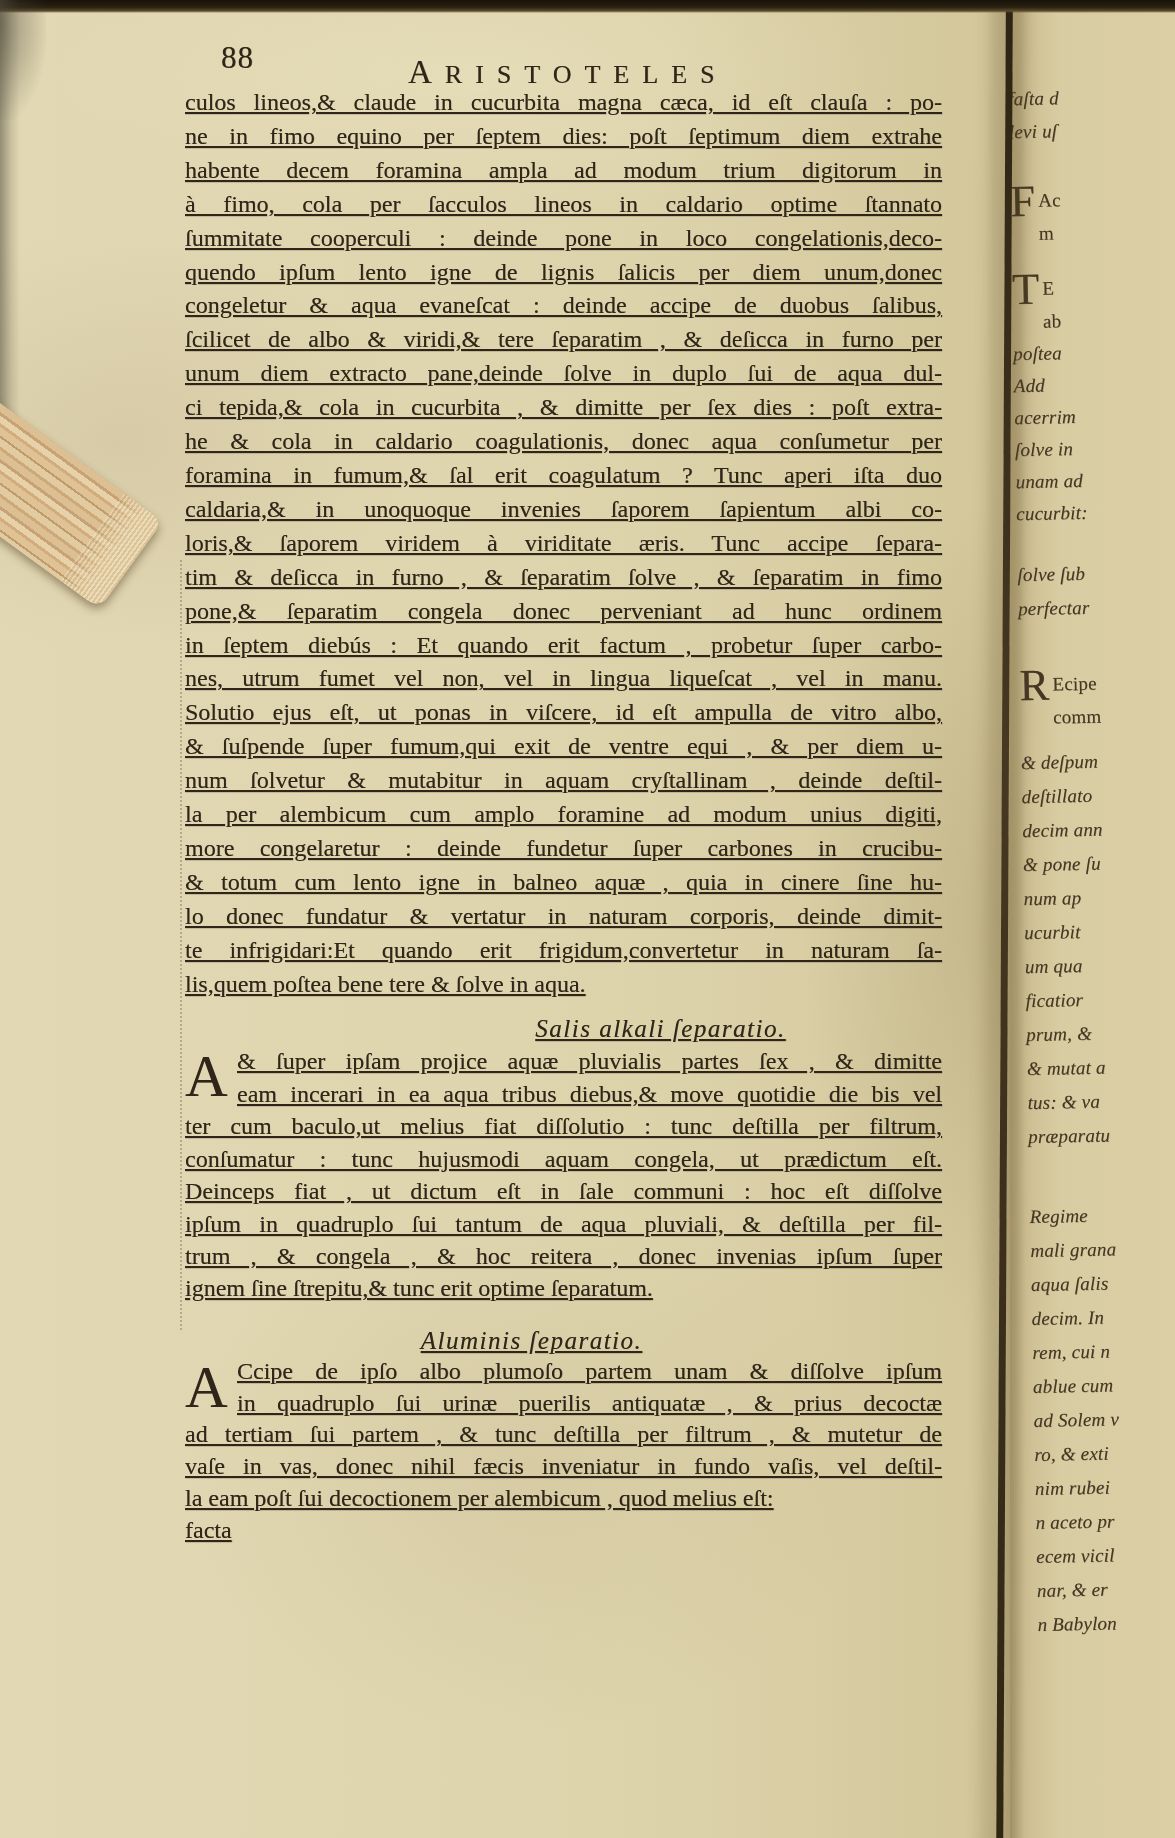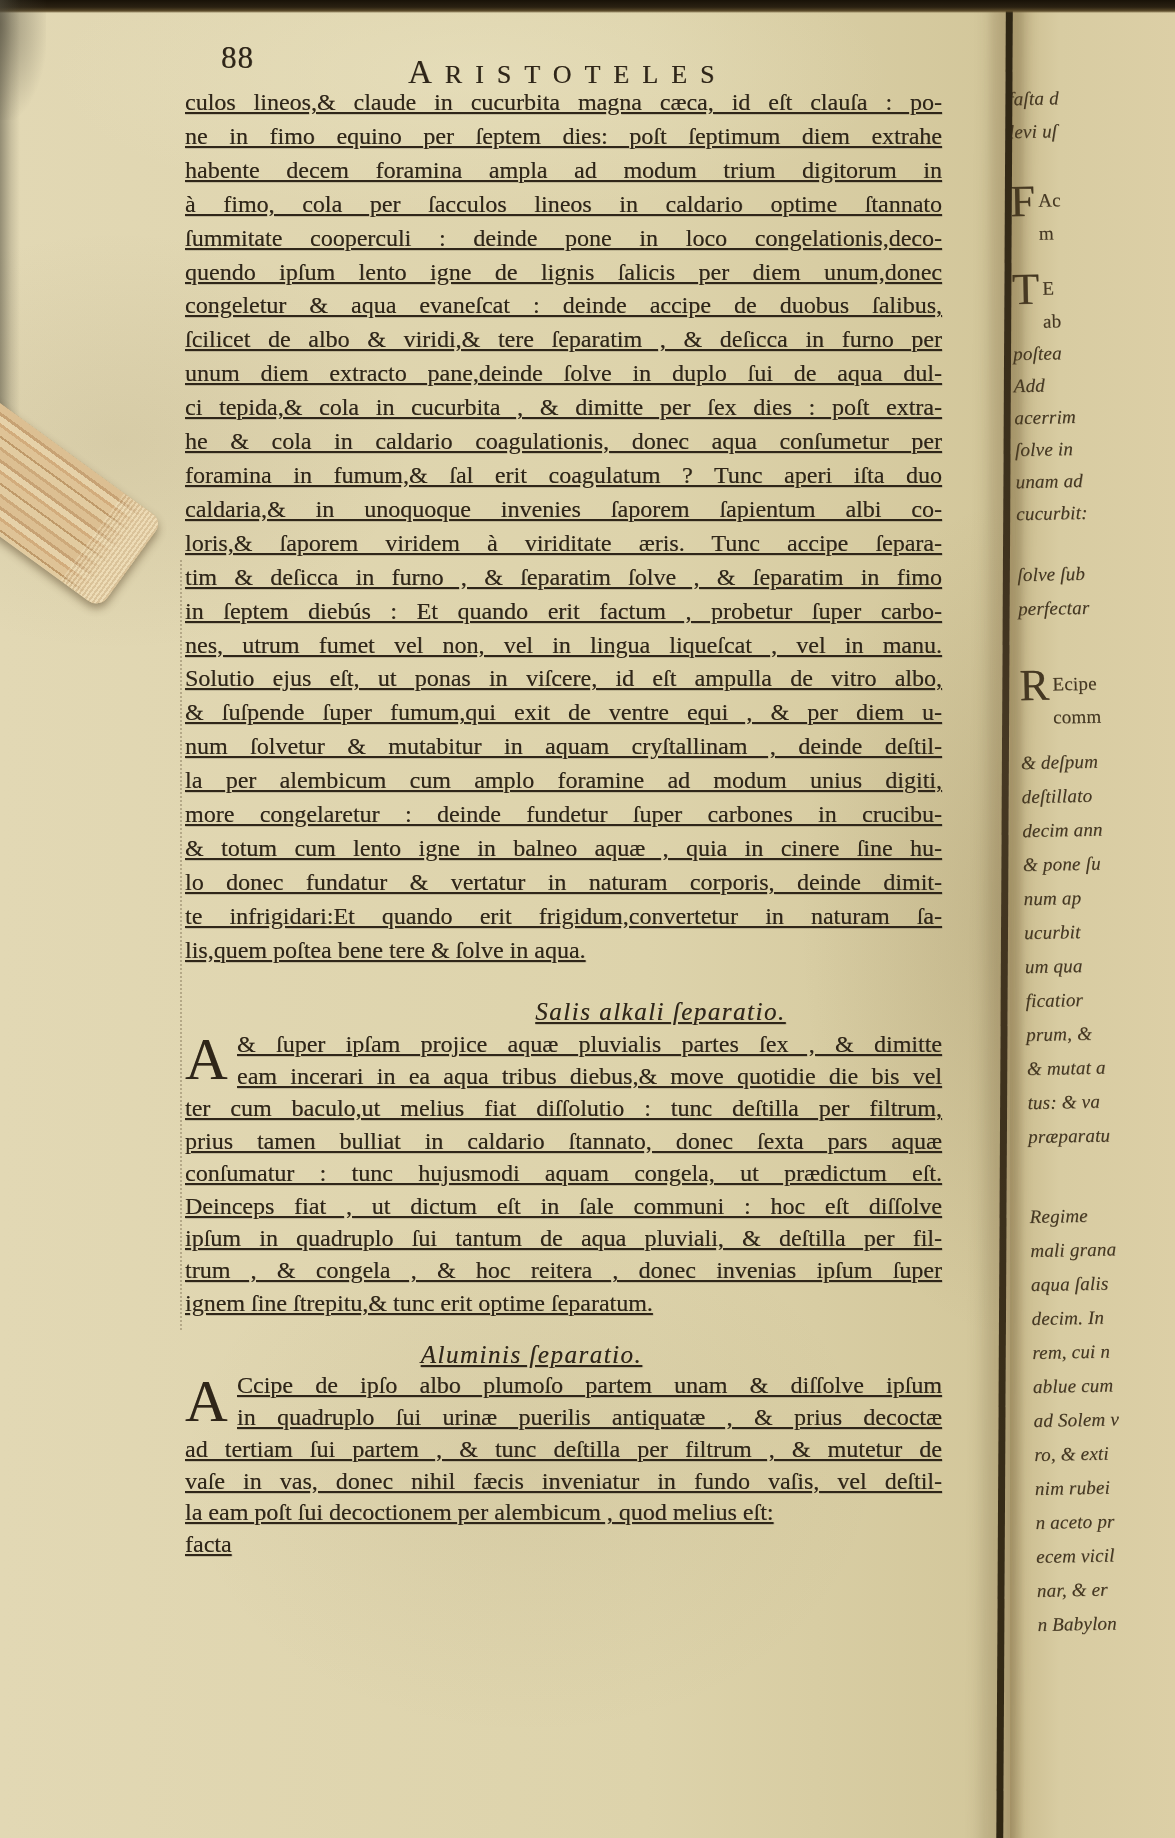--- a/index.html
+++ b/index.html
@@ -54,21 +54,21 @@
   .runtitle::first-letter{font-size:33px;}
   .textblock{position:absolute;left:185px;top:86px;width:757px;
     font-size:24px;text-shadow:.35px .35px .55px rgba(47,38,25,.5);text-decoration:underline;}
   .para{position:relative;}
   .p1 .tline{line-height:33.9px;}
   .p2 .tline{line-height:32.4px;}
   .p3 .tline{line-height:31.8px;}
   .tline{text-align:justify;text-align-last:justify;white-space:normal;}
   .tline.lastline{text-align:left;text-align-last:left;}
   .heading{font-style:italic;font-size:25px;letter-spacing:1.5px;text-align:center;}
-  .heading.h1{margin-top:28px;height:32px;line-height:32px;padding-left:194px;}
+  .heading.h1{margin-top:12px;height:32px;line-height:32px;padding-left:194px;}
   .heading.h2{margin-top:20px;height:31px;line-height:31px;padding-right:64px;}
   .dropcap{float:left;font-size:59px;line-height:52px;width:46px;margin:5px 6px 0 0;}
   .catchword{text-align:left;padding-right:24px;line-height:30px;}
   
   .wood{position:absolute;left:-80px;top:345px;width:300px;height:108px;
     transform:rotate(36deg);transform-origin:top left;
     border-radius:0 12px 14px 0;
     background:
       repeating-linear-gradient(to bottom,
         #dcbf92 0 7px,#c7a274 7px 10px,#e6d1a8 10px 16px,
@@ -168,20 +168,21 @@
         <div class="tline">quendo ipſum lento igne de lignis ſalicis per diem unum,donec</div>
         <div class="tline">congeletur &amp; aqua evaneſcat : deinde accipe de duobus ſalibus,</div>
         <div class="tline">ſcilicet de albo &amp; viridi,&amp; tere ſeparatim , &amp; deſicca in furno per</div>
         <div class="tline">unum diem extracto pane,deinde ſolve in duplo ſui de aqua dul-</div>
         <div class="tline">ci tepida,&amp; cola in cucurbita , &amp; dimitte per ſex dies : poſt extra-</div>
         <div class="tline">he &amp; cola in caldario coagulationis, donec aqua conſumetur per</div>
         <div class="tline">foramina in fumum,&amp; ſal erit coagulatum ? Tunc aperi iſta duo</div>
         <div class="tline">caldaria,&amp; in unoquoque invenies ſaporem ſapientum albi co-</div>
         <div class="tline">loris,&amp; ſaporem viridem à viriditate æris.  Tunc accipe ſepara-</div>
         <div class="tline">tim &amp; deſicca in furno , &amp; ſeparatim ſolve , &amp; ſeparatim in fimo</div>
+        <div class="tline">pone,&amp; ſeparatim congela donec perveniant ad hunc ordinem</div>
         <div class="tline">in ſeptem diebús : Et quando erit factum , probetur ſuper carbo-</div>
         <div class="tline">nes, utrum fumet vel non, vel in lingua liqueſcat , vel in manu.</div>
         <div class="tline">Solutio ejus eſt, ut ponas in viſcere, id eſt ampulla de vitro albo,</div>
         <div class="tline">&amp; ſuſpende ſuper fumum,qui exit de ventre equi , &amp; per diem u-</div>
         <div class="tline">num ſolvetur &amp; mutabitur in aquam cryſtallinam , deinde deſtil-</div>
         <div class="tline">la per alembicum cum amplo foramine ad modum unius digiti,</div>
         <div class="tline">more congelaretur : deinde fundetur ſuper carbones in crucibu-</div>
         <div class="tline">&amp; totum cum lento igne in balneo aquæ , quia in cinere ſine hu-</div>
         <div class="tline">lo donec fundatur &amp; vertatur in naturam corporis, deinde dimit-</div>
         <div class="tline">te infrigidari:Et quando erit frigidum,convertetur in naturam ſa-</div>
@@ -189,21 +190,20 @@
       </div>
 
     <div class="heading h1">Salis alkali ſeparatio.</div>
 
     <div class="para p2">
       <span class="dropcap">A</span>
       <div>
           <div class="tline">&amp; ſuper ipſam projice aquæ pluvialis partes ſex , &amp; dimitte</div>
           <div class="tline">eam incerari in ea aqua tribus diebus,&amp; move quotidie die bis vel</div>
           <div class="tline">ter cum baculo,ut melius fiat diſſolutio : tunc deſtilla per filtrum,</div>
-          <div class="tline">prius tamen bulliat in caldario ſtannato, donec ſexta pars aquæ</div>
           <div class="tline">conſumatur : tunc hujusmodi aquam congela, ut prædictum eſt.</div>
           <div class="tline">Deinceps fiat , ut dictum eſt in ſale communi :  hoc eſt diſſolve</div>
           <div class="tline">ipſum in quadruplo ſui tantum de aqua pluviali, &amp; deſtilla per fil-</div>
           <div class="tline">trum , &amp; congela , &amp; hoc reitera , donec invenias ipſum ſuper</div>
           <div class="tline lastline">ignem ſine ſtrepitu,&amp; tunc erit optime ſeparatum.</div>
         </div>
     </div>
 
     <div class="heading h2">Aluminis ſeparatio.</div>
 

